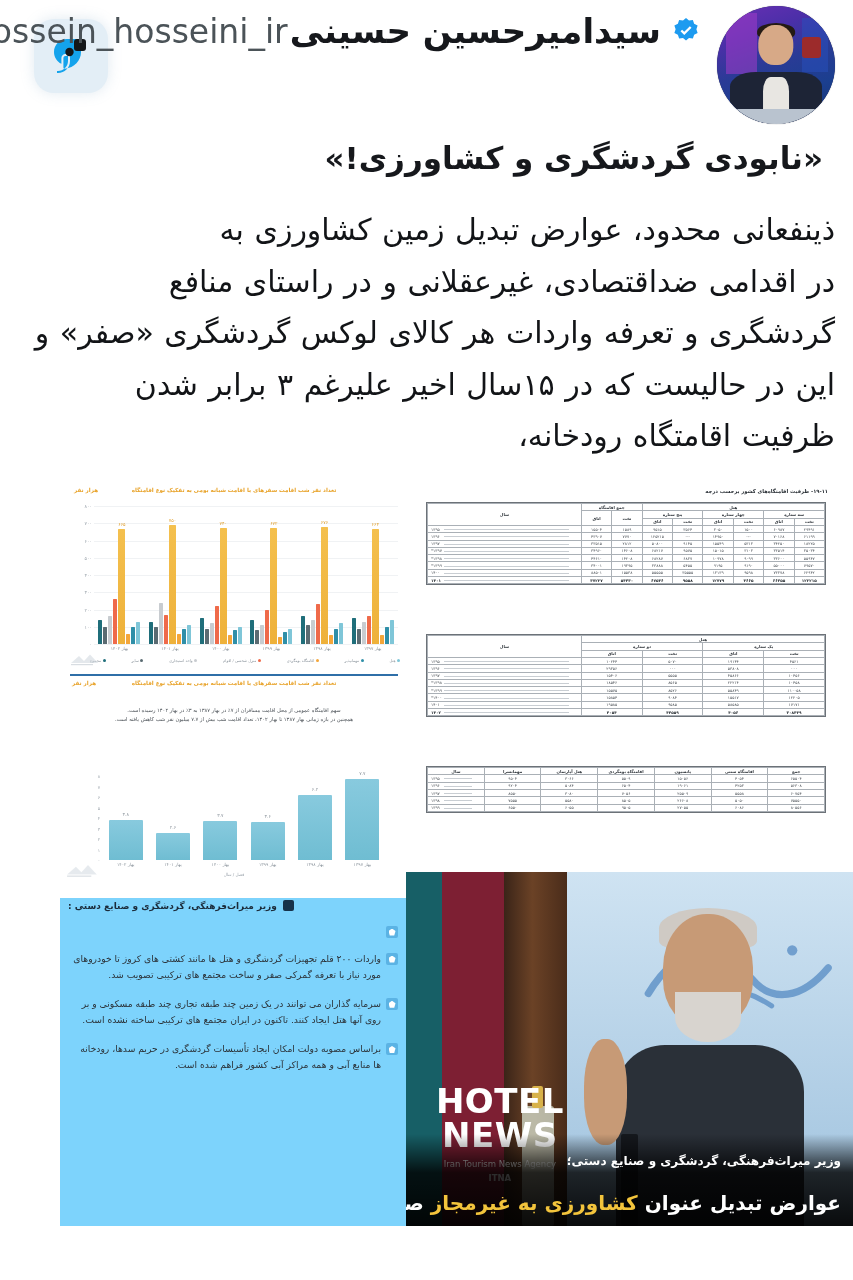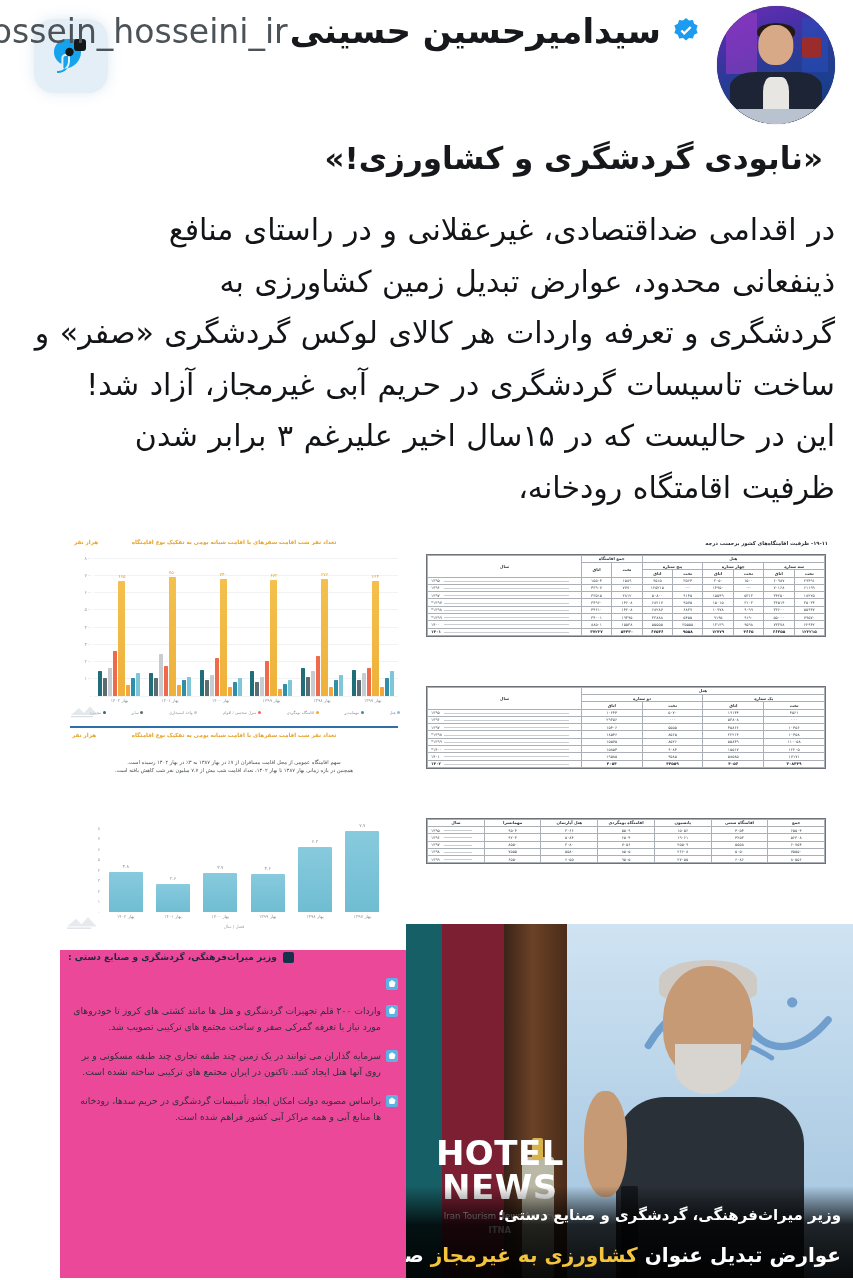--- a/index.html
+++ b/index.html
@@ -155,21 +155,21 @@
   .c2-bar{width:34px;background:linear-gradient(180deg,#7fc6d8,#63b6cc);position:relative;border-radius:1px 1px 0 0;}
   .c2-bar .lbl{position:absolute;top:-8px;left:50%;transform:translateX(-50%);font-size:4.6px;color:#8b949c;}
   .c2-xlabels{position:absolute;left:42px;right:22px;top:92px;display:flex;justify-content:space-around;}
   .c2-xlabels span{font-size:4.4px;color:#8b949c;white-space:nowrap;}
   .c2-xtitle{position:absolute;left:0;right:0;top:102px;text-align:center;font-size:4.2px;color:#9aa3ab;}
   .c2-logo{position:absolute;left:6px;top:92px;width:44px;height:16px;opacity:.5;}
 
   
   .tweetcard{
     position:absolute;left:0;top:128px;width:348px;height:328px;
-    background:#ec4899;border-right:3px solid #1b2b3a;
+    background:#7dd3fc;border-right:3px solid #1b2b3a;
   }
   .tc-head{
     display:flex;align-items:center;justify-content:flex-end;gap:6px;
     padding:2px 8px 0 8px;direction:rtl;
   }
   .tc-head .ava{width:11px;height:11px;border-radius:2px;background:#16324a;flex:0 0 11px;}
   .tc-head .t{font-size:9px;color:#1b2b3a;font-weight:bold;white-space:nowrap;}
   .tc-para{
     display:flex;gap:5px;direction:rtl;padding:0 10px;margin-top:13px;
     align-items:flex-start;
@@ -214,21 +214,21 @@
   .hotel-news{
     position:absolute;left:-1%;top:60%;width:44%;color:#fff;text-align:center;
   }
   .hotel-news .hn1{font-size:34px;font-weight:bold;letter-spacing:.5px;line-height:1;}
   .hotel-news .hn2{font-size:8.5px;margin-top:7px;opacity:.9;}
   .hotel-news .hn3{font-size:8.5px;font-weight:bold;margin-top:4px;}
 
   .vid-caption{position:absolute;left:0;right:0;bottom:0;height:26%;
       background:linear-gradient(180deg,rgba(0,0,0,0) 0%,rgba(0,0,0,.82) 42%,rgba(0,0,0,.94) 100%);}
   .vid-caption .kicker{
-    position:absolute;right:12px;top:22%;font-size:15px;color:#ffffff;direction:rtl;
+    position:absolute;right:12px;top:22%;font-size:12px;color:#ffffff;direction:rtl;
     white-space:nowrap;font-weight:bold;
   }
   .vid-caption .head{
     position:absolute;right:12px;left:12px;bottom:12%;
     font-size:20px;font-weight:bold;color:#ffffff;direction:rtl;text-align:right;
     white-space:nowrap;
   }
   .vid-caption .head .y{color:#f3c43c;}
 
   
@@ -282,24 +282,23 @@
         <div class="head"></div>
       <div class="body"></div>
         <div class="shirt"></div>
         <div class="desk"></div>
     </div>
   </div>
 
   <div class="post-title">«نابودی گردشگری و کشاورزی!»</div>
 
   <div class="post-body">
+    <div>ذینفعانی محدود، عوارض تبدیل زمین کشاورزی به</div>
     <div>در اقدامی ضداقتصادی، غیرعقلانی و در راستای منافع</div>
-    <div>ذینفعانی محدود، عوارض تبدیل زمین کشاورزی به</div>
     <div>گردشگری و تعرفه واردات هر کالای لوکس گردشگری «صفر» و</div>
-    <div>ساخت تاسیسات گردشگری در حریم آبی غیرمجاز، آزاد شد!</div>
     <div>این در حالیست که در ۱۵سال اخیر علیرغم ۳ برابر شدن</div>
     <div>ظرفیت اقامتگاه رودخانه،</div>
   </div>
 
   <div class="media">
 
     <div class="m-tl">
       <div class="chart1">
         <div class="c1-title">تعداد نفر شب اقامت سفرهای با اقامت شبانه بومی به تفکیک نوع اقامتگاه</div>
         <div class="c1-unit-l">هزار نفر</div>

